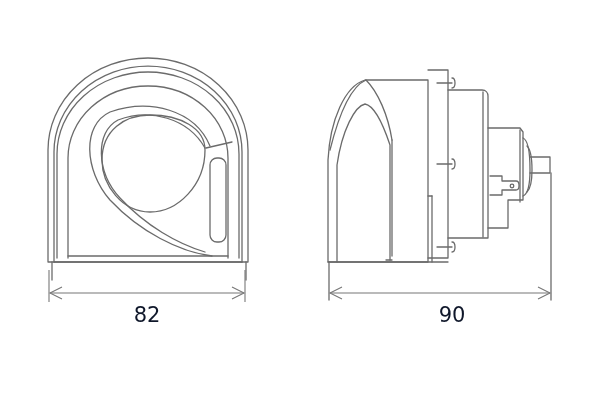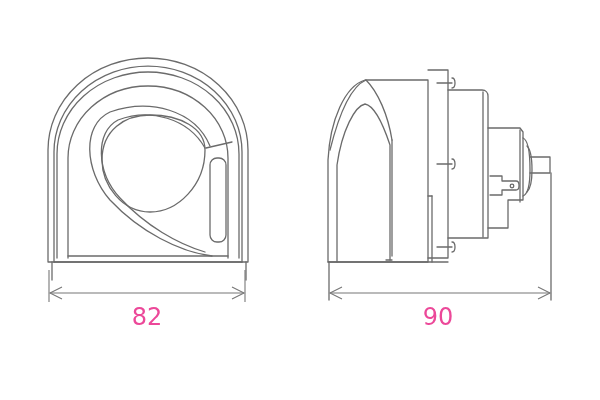--- a/index.html
+++ b/index.html
@@ -1,20 +1,20 @@
 <!DOCTYPE html>
 <html><head>
   <meta charset="utf-8">
   <style>
     html, body { margin: 0; padding: 0; background: #ffffff; }
     body { width: 600px; height: 400px; position: relative; overflow: hidden; font-family: "DejaVu Sans", sans-serif; }
     svg { position: absolute; left: 0; top: 0; }
     .ln { fill: none; stroke: #6b6b6b; stroke-width: 1.3; stroke-linejoin: round; stroke-linecap: round; }
     .dim { fill: none; stroke: #777; stroke-width: 1.1; }
-    .lbl { position: absolute; font-size: 24px; color: #ec4899; text-align: center; width: 80px; }
+    .lbl { position: absolute; font-size: 21px; color: #0f172a; text-align: center; width: 80px; }
   </style>
 </head>
 <body>
 
 <svg width="600" height="400" viewBox="0 0 600 400">
 
   <g>
 
     <path class="ln" d="M48,262 L48,150 A100,92 0 0 1 248,150 L248,262 Z"></path>
     <path class="ln" d="M54,262 L54,152 A94,86 0 0 1 242,152 L242,262"></path>
@@ -80,13 +80,13 @@
     <polyline class="dim" points="232,287 244,293 232,299"></polyline>
   </g>
   <g>
     <line class="dim" x1="330" y1="293" x2="550" y2="293"></line>
     <polyline class="dim" points="342,287 330,293 342,299"></polyline>
     <polyline class="dim" points="538,287 550,293 538,299"></polyline>
   </g>
 </svg>
 
 <div class="lbl" style="left:107px; top:303px;">82</div>
-<div class="lbl" style="left:398px; top:303px;">90</div>
+<div class="lbl" style="left:412px; top:303px;">90</div>
 
 </body></html>

